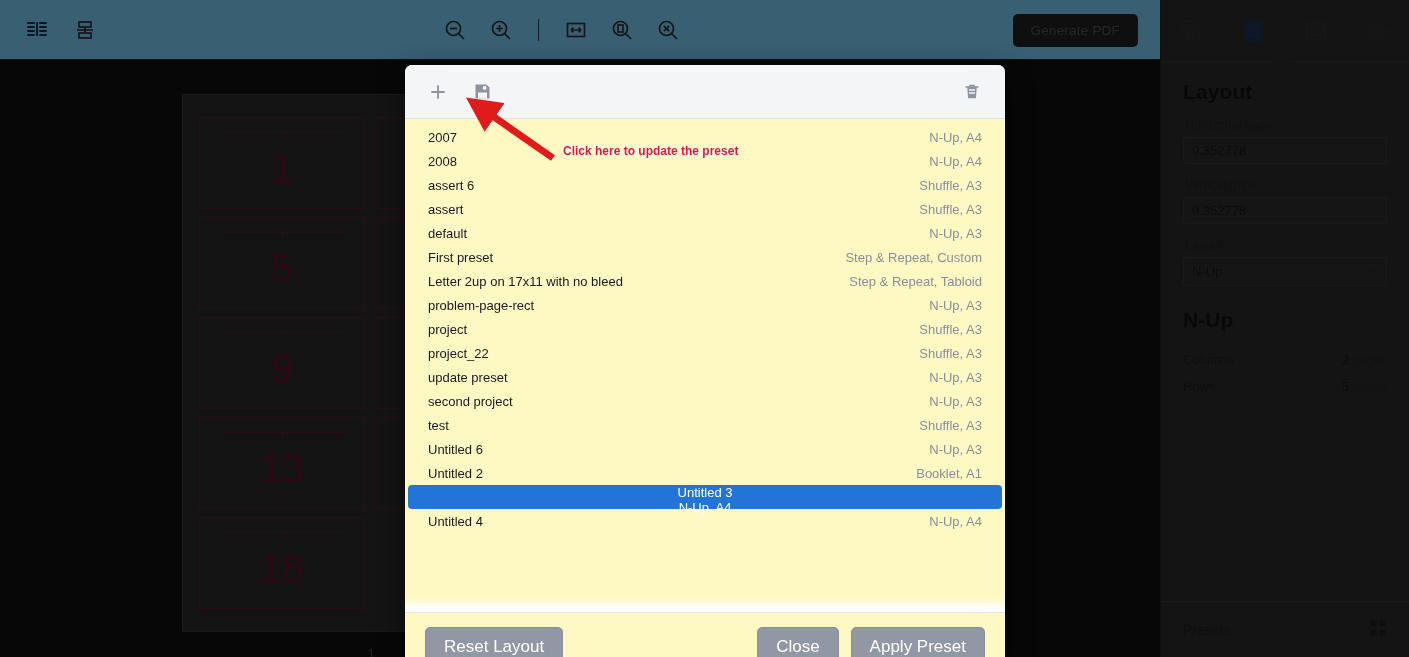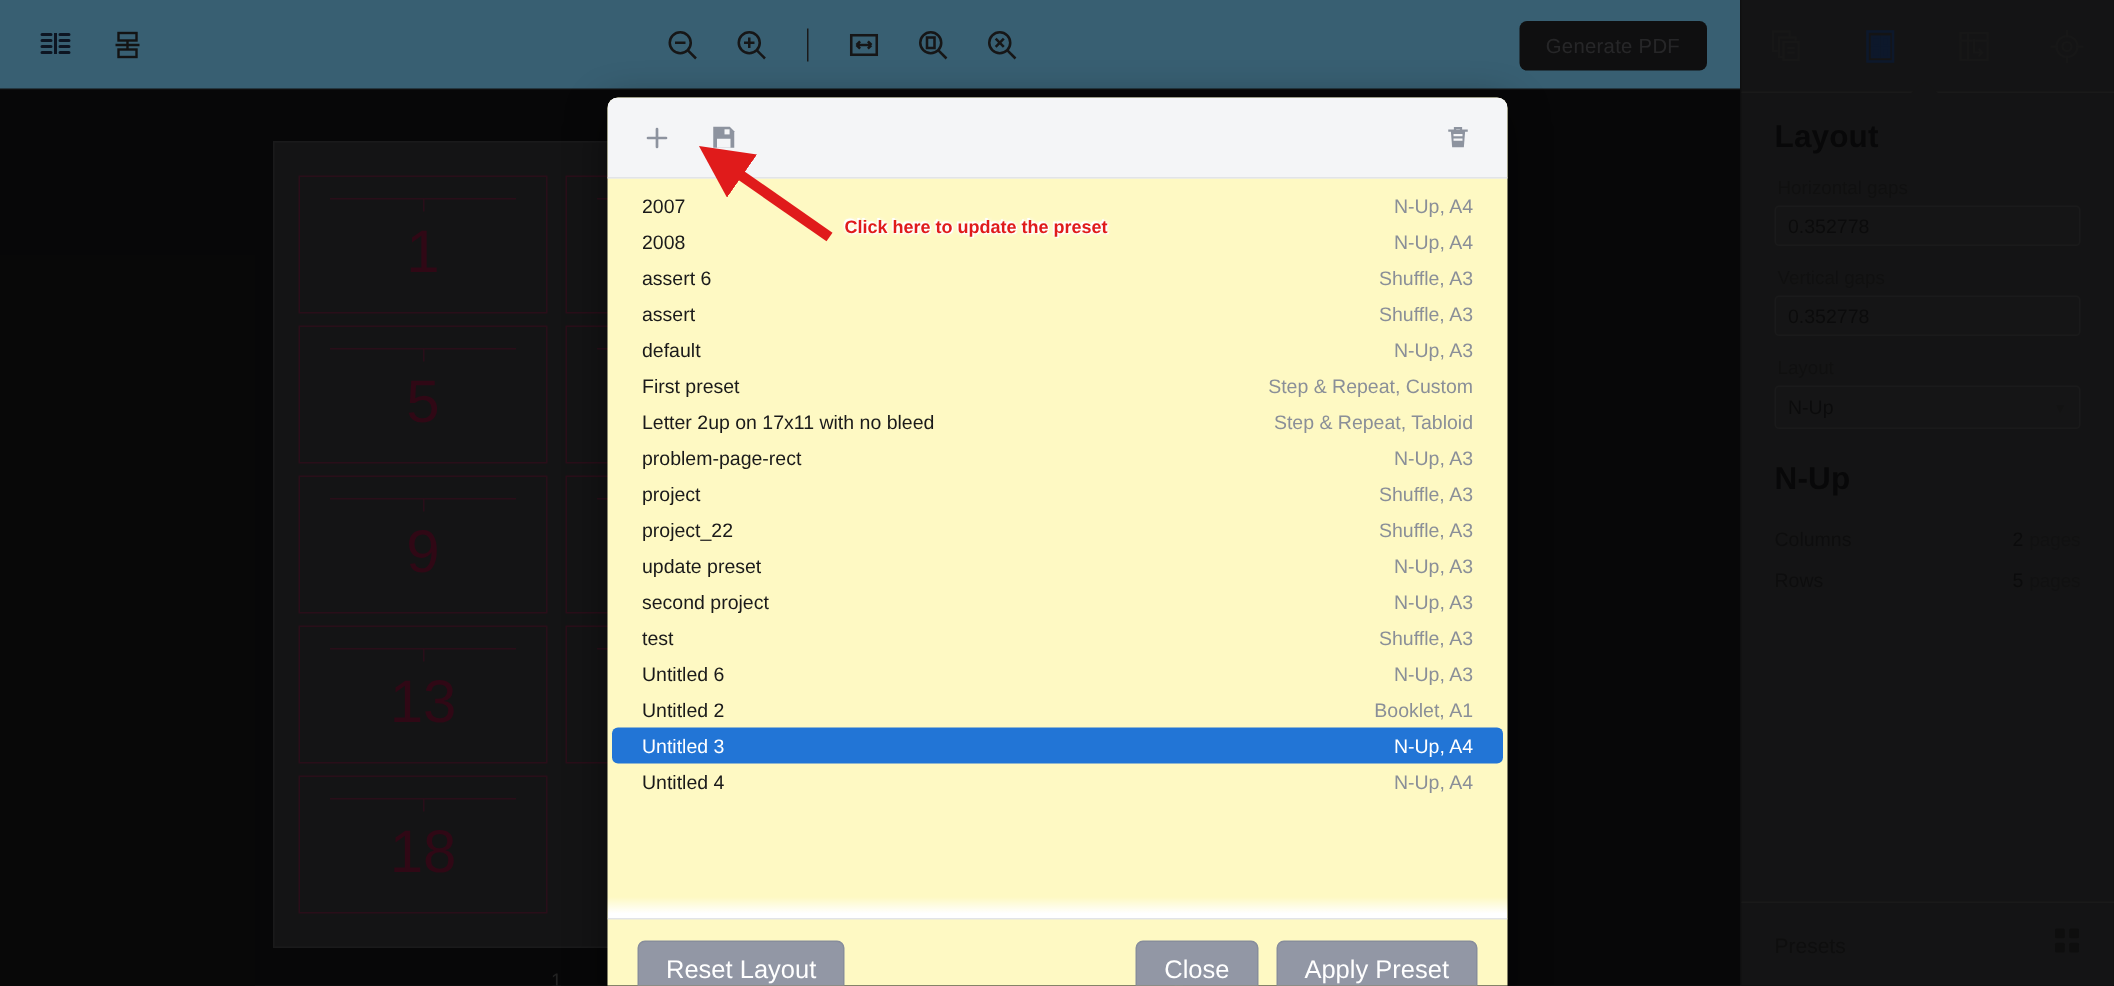--- a/index.html
+++ b/index.html
@@ -141,21 +141,21 @@
   .mh-btn { width: 26px; height: 26px; display: flex; align-items: center; justify-content: center; cursor: pointer; }
   .mh-spacer { flex: 1; }
   .preset-list { flex: 1; overflow: hidden; padding: 6px 0 0 0; position: relative; }
   .preset-row {
     height: 24px; display: flex; align-items: center; padding: 0 20px;
     font-size: 13px; color: #1a1a1a; cursor: pointer; border-radius: 4px;
     margin: 0 3px;
   }
   .preset-row .pname { flex: 1; }
   .preset-row .pmeta { color: #8a8f98; }
-  .preset-row.selected { background: #2275d6; color: #fff; }
+  .preset-row.selected { background: #2275d6; color: #fff; flex-direction: column; }
   .preset-row.selected .pmeta { color: #fff; }
   .list-fade {
     position: absolute; left: 0; right: 0; bottom: 0; height: 14px;
     background: linear-gradient(to bottom, rgba(255,255,255,0), #fff 78%);
     pointer-events: none;
   }
   .modal-foot {
     height: 68px; border-top: 1px solid #e2e4e8;
     display: flex; align-items: center; padding: 0 20px; gap: 12px;
   }

